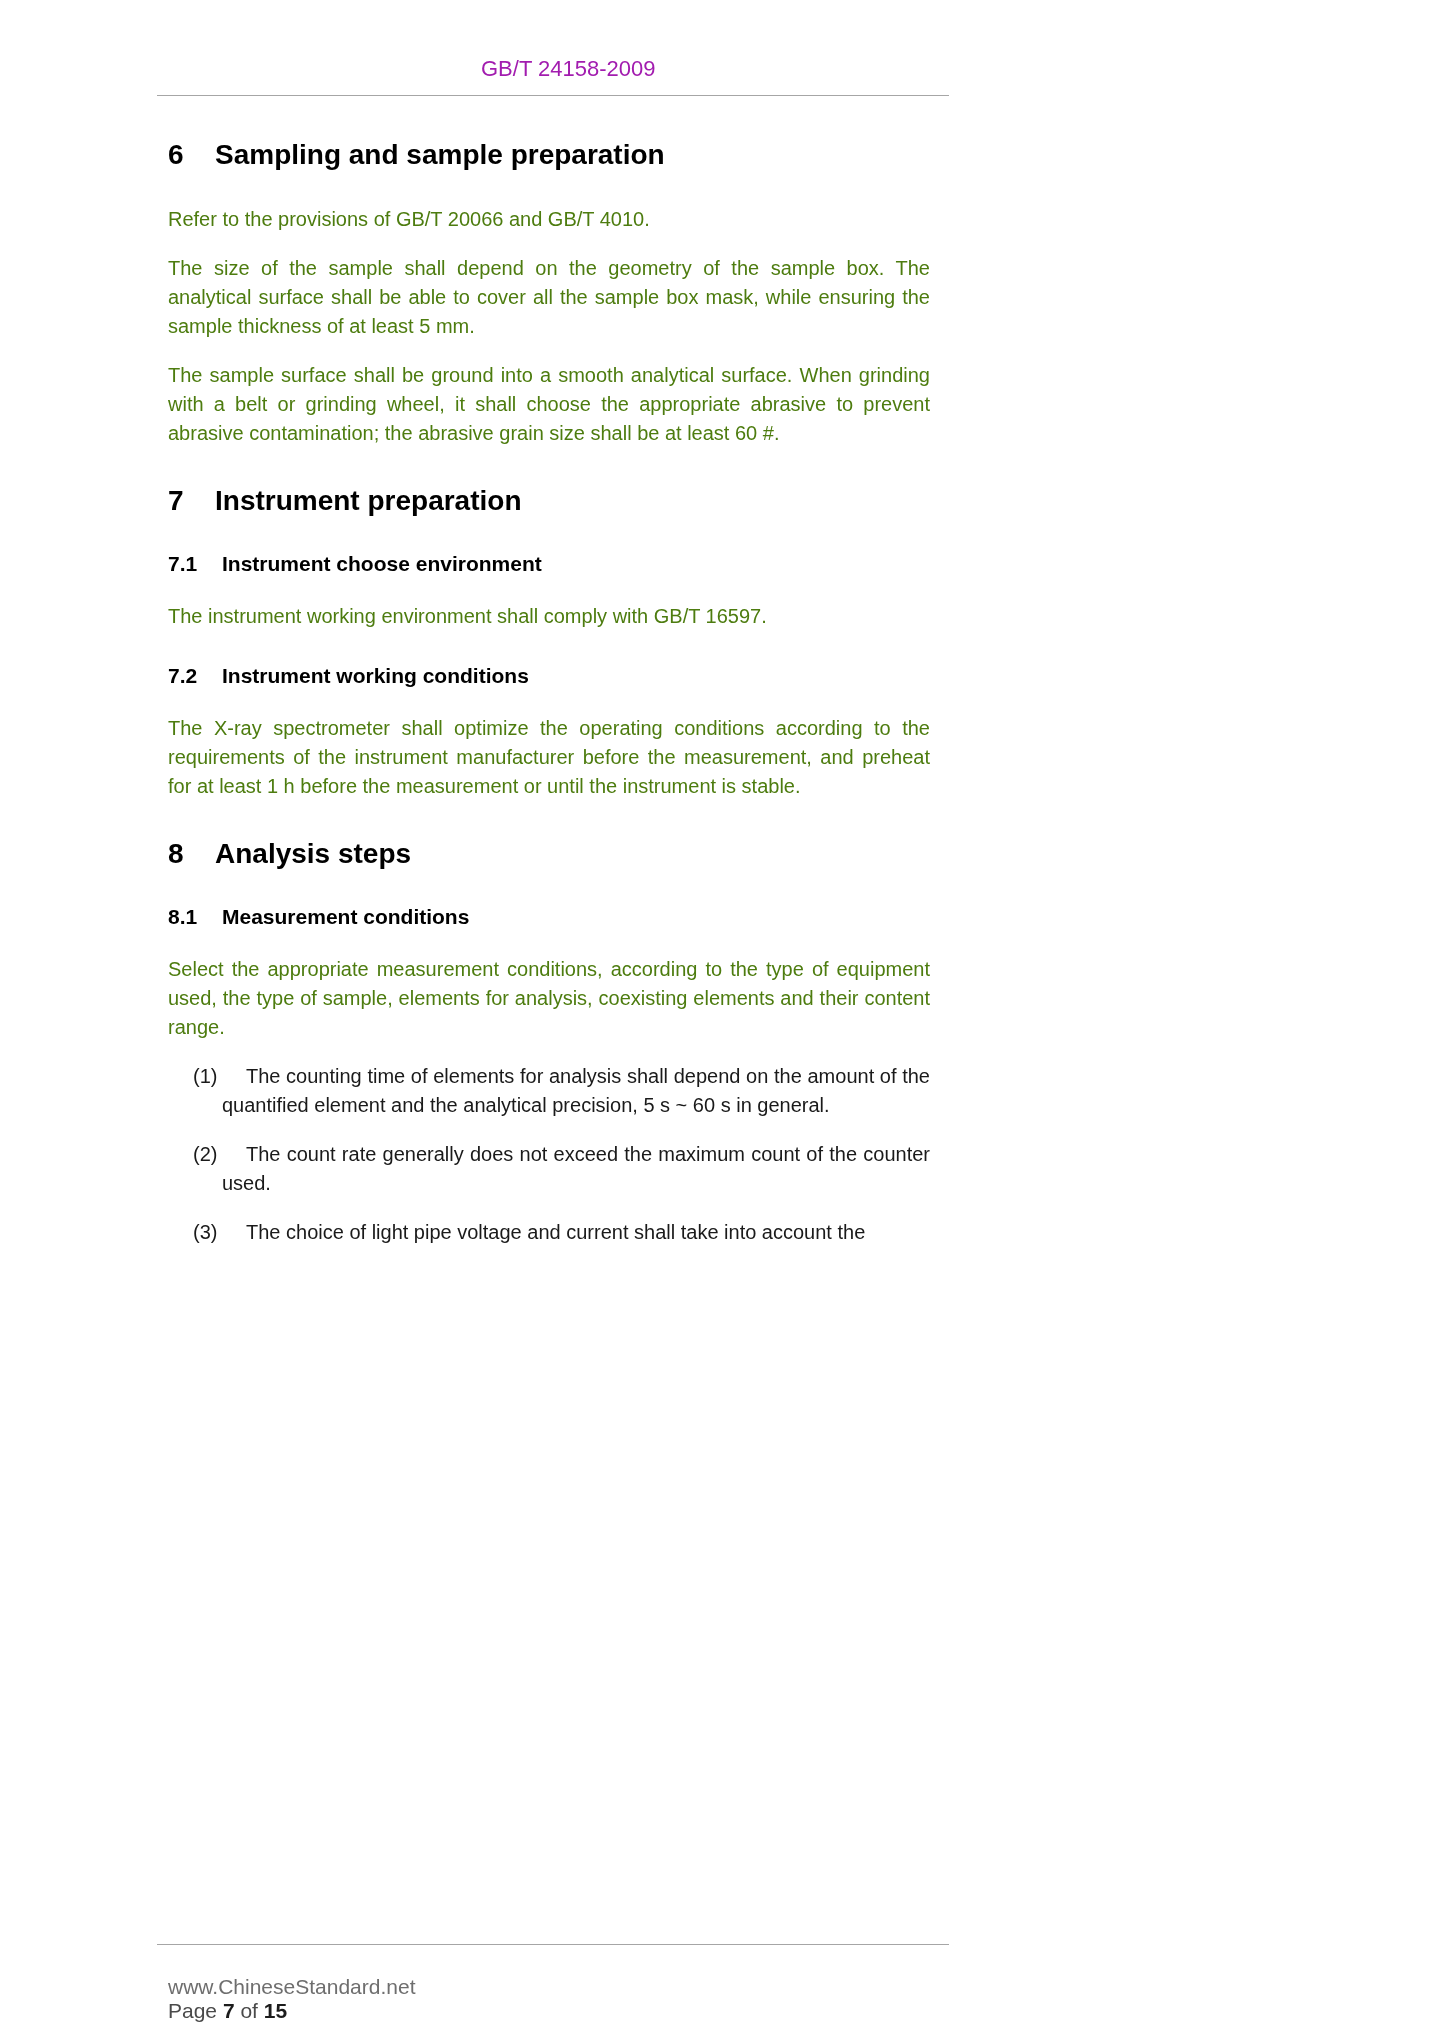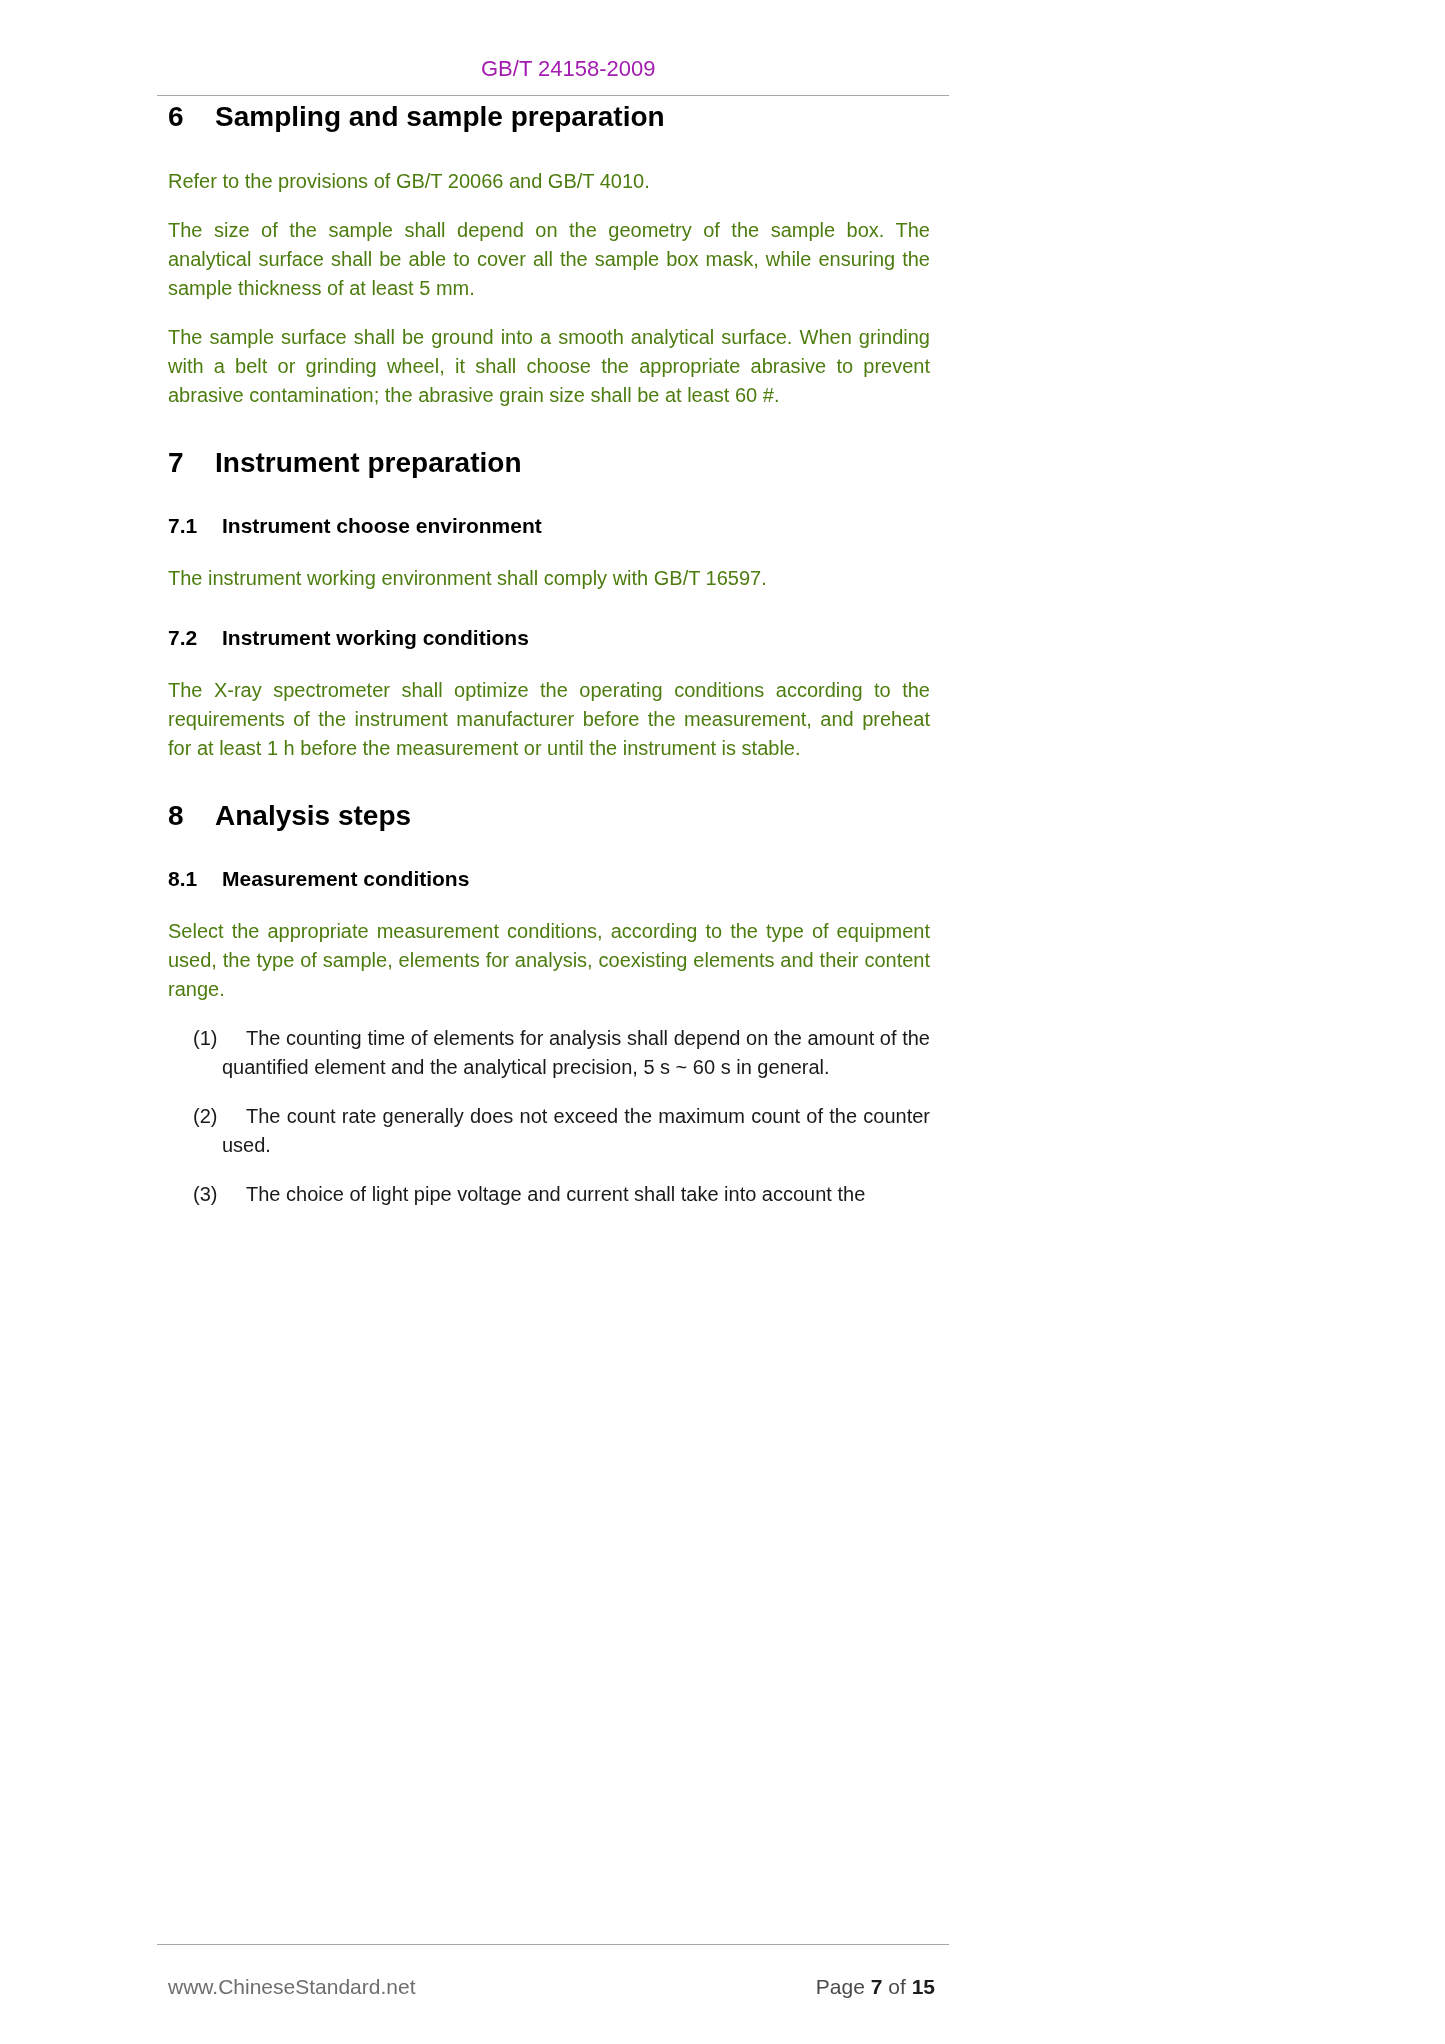--- a/index.html
+++ b/index.html
@@ -38,21 +38,21 @@
     height: 1px;
     background: #a6a6a6;
   }
   .header-rule { top: 95px; }
 
   
   .content {
     position: relative;
     margin-left: 168px;
     width: 762px;
-    padding-top: 64px;
+    padding-top: 102px;
   }
   .sec-h {
     font-size: 28px;
     line-height: 33px;
     font-weight: bold;
     color: #000000;
     margin-top: 36px;
     margin-bottom: 34px;
   }
   .sec-num { display: inline-block; min-width: 47px; }
@@ -101,20 +101,21 @@
     width: 792px;
   }
   .footer-rule { position: static; width: 100%; }
   .footer-row {
     margin-top: 30px;
     padding: 0 14px 0 11px;
     display: flex;
     justify-content: space-between;
     align-items: baseline;
     font-size: 21px;
+    flex-direction: column;
   }
   .footer-site { color: #6e6e6e; text-decoration: none; }
   .footer-page { color: #4a4a4a; }
   .footer-page .num { font-weight: bold; color: #1c1c1c; }
 </style>
 </head>
 <body>
 
 <div class="page">
 

